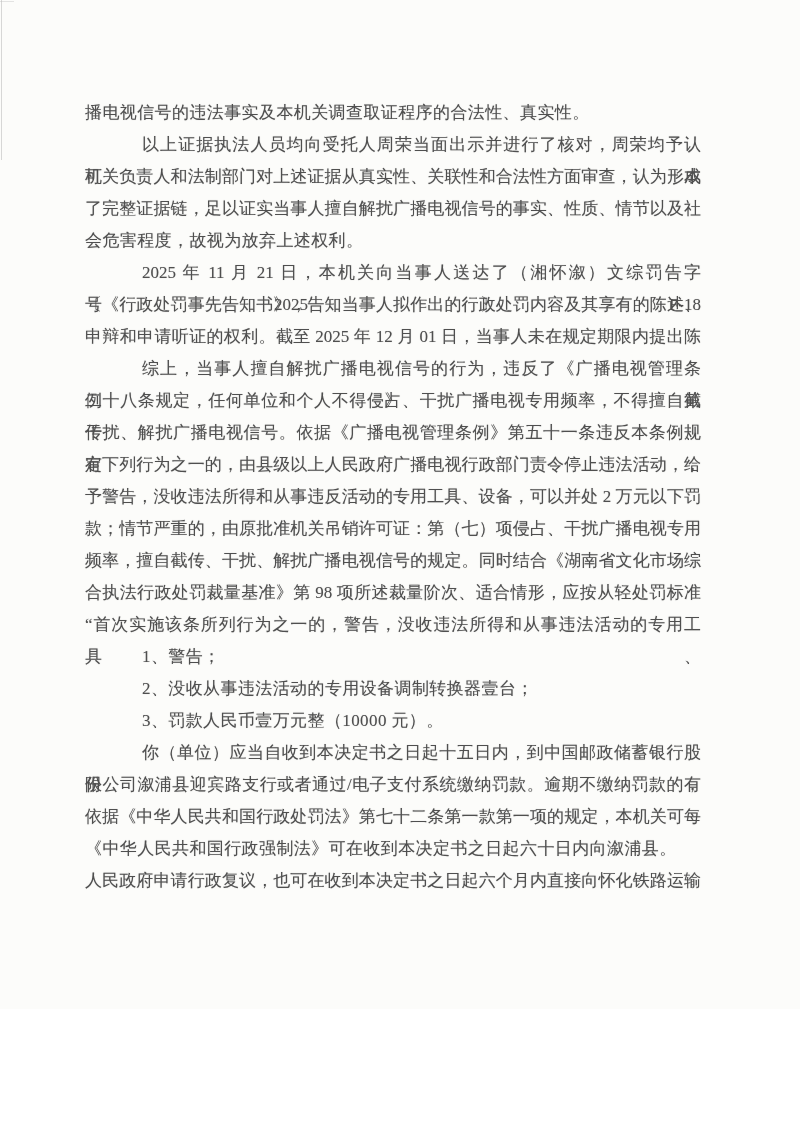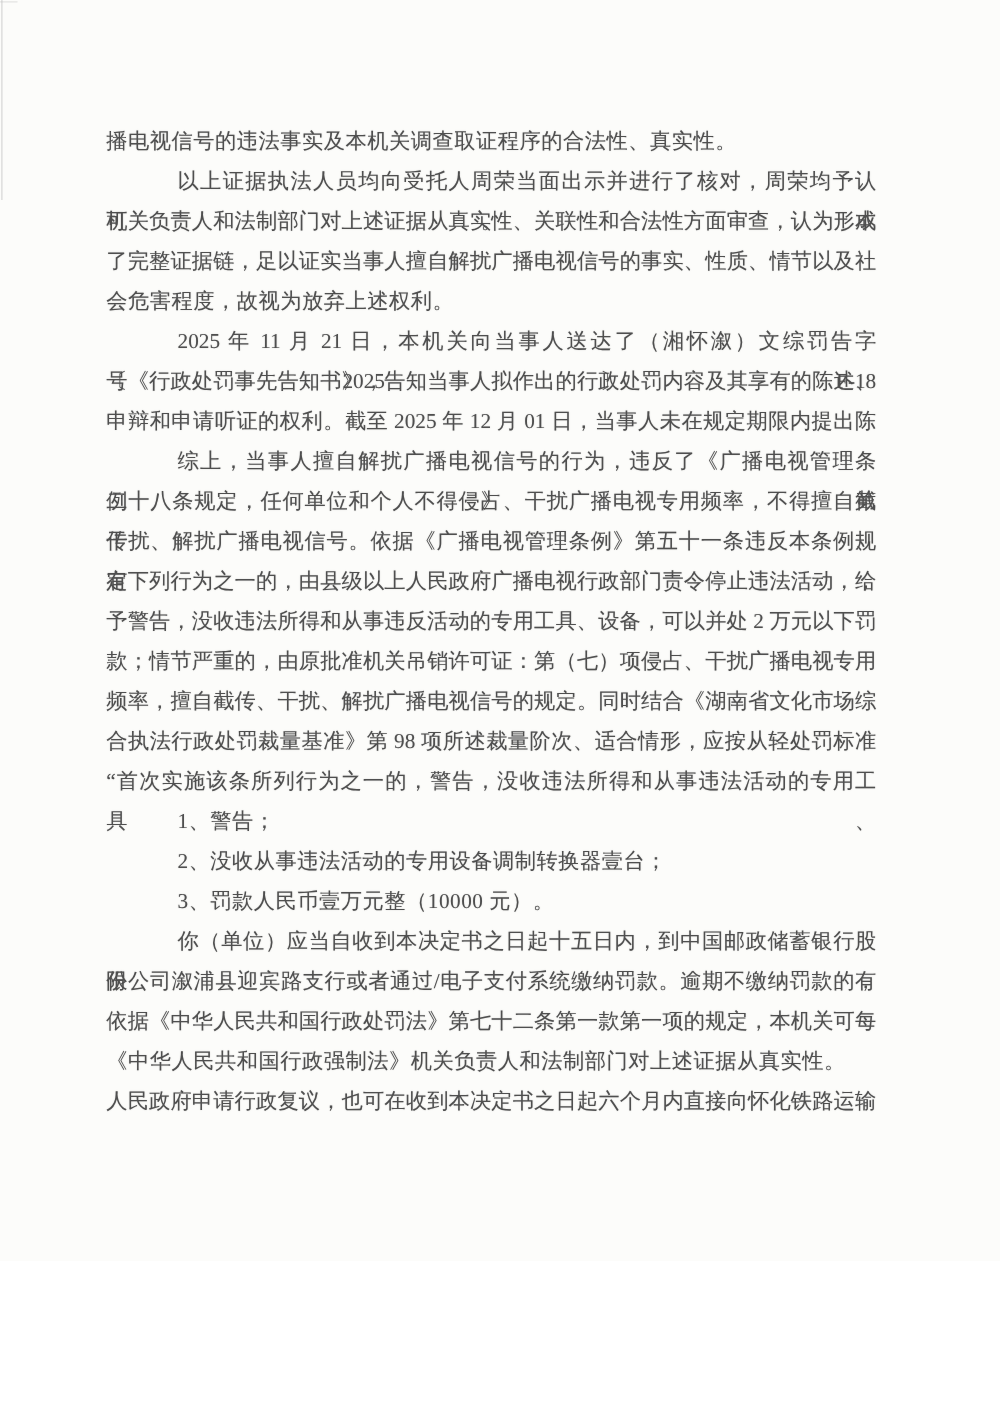--- a/index.html
+++ b/index.html
@@ -87,18 +87,18 @@
       <div class="line fill">款；情节严重的，由原批准机关吊销许可证：第（七）项侵占、干扰广播电视专用</div>
       <div class="line fill">频率，擅自截传、干扰、解扰广播电视信号的规定。同时结合《湖南省文化市场综</div>
       <div class="line fill">合执法行政处罚裁量基准》第 98 项所述裁量阶次、适合情形，应按从轻处罚标准</div>
       <div class="line fill">“首次实施该条所列行为之一的，警告，没收违法所得和从事违法活动的专用工具、</div>
       <div class="line indent">1、警告；</div>
       <div class="line indent">2、没收从事违法活动的专用设备调制转换器壹台；</div>
       <div class="line indent">3、罚款人民币壹万元整（10000 元）。</div>
       <div class="line indent fill">你（单位）应当自收到本决定书之日起十五日内，到中国邮政储蓄银行股份有</div>
       <div class="line fill">限公司溆浦县迎宾路支行或者通过/电子支付系统缴纳罚款。逾期不缴纳罚款的，</div>
       <div class="line fill">依据《中华人民共和国行政处罚法》第七十二条第一款第一项的规定，本机关可每</div>
-      <div class="line">《中华人民共和国行政强制法》机关负责人和法制部门对上述证据从真实性。</div>
+      <div class="line">《中华人民共和国行政强制法》可在收到本决定书之日起六十日内向溆浦县。</div>
       <div class="line fill">人民政府申请行政复议，也可在收到本决定书之日起六个月内直接向怀化铁路运输</div>
     </div>
 
   <div id="page-footer">第 2 页 共 3 页</div>
 </div>
 
 </body></html>

